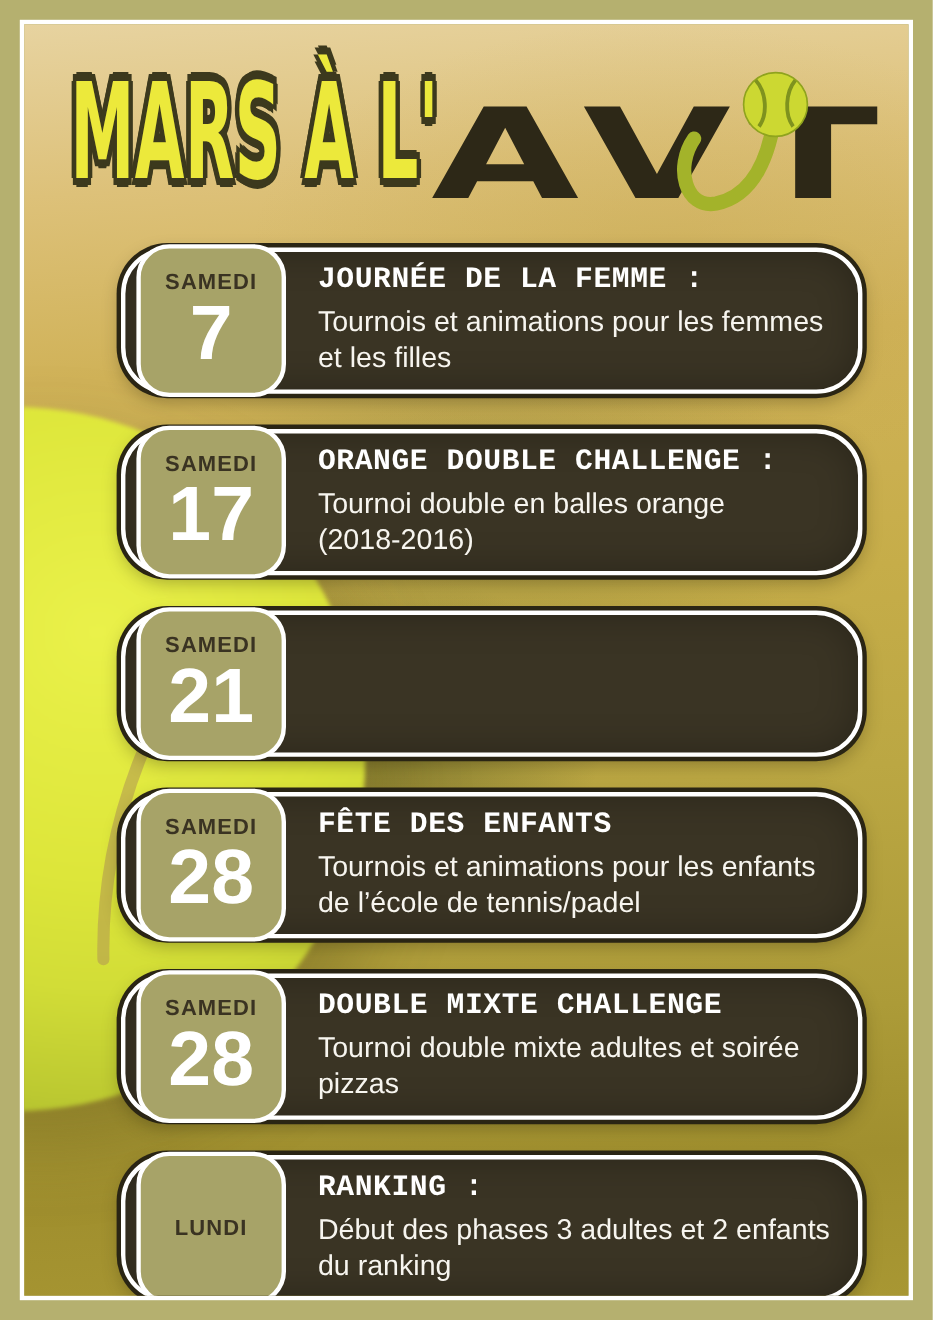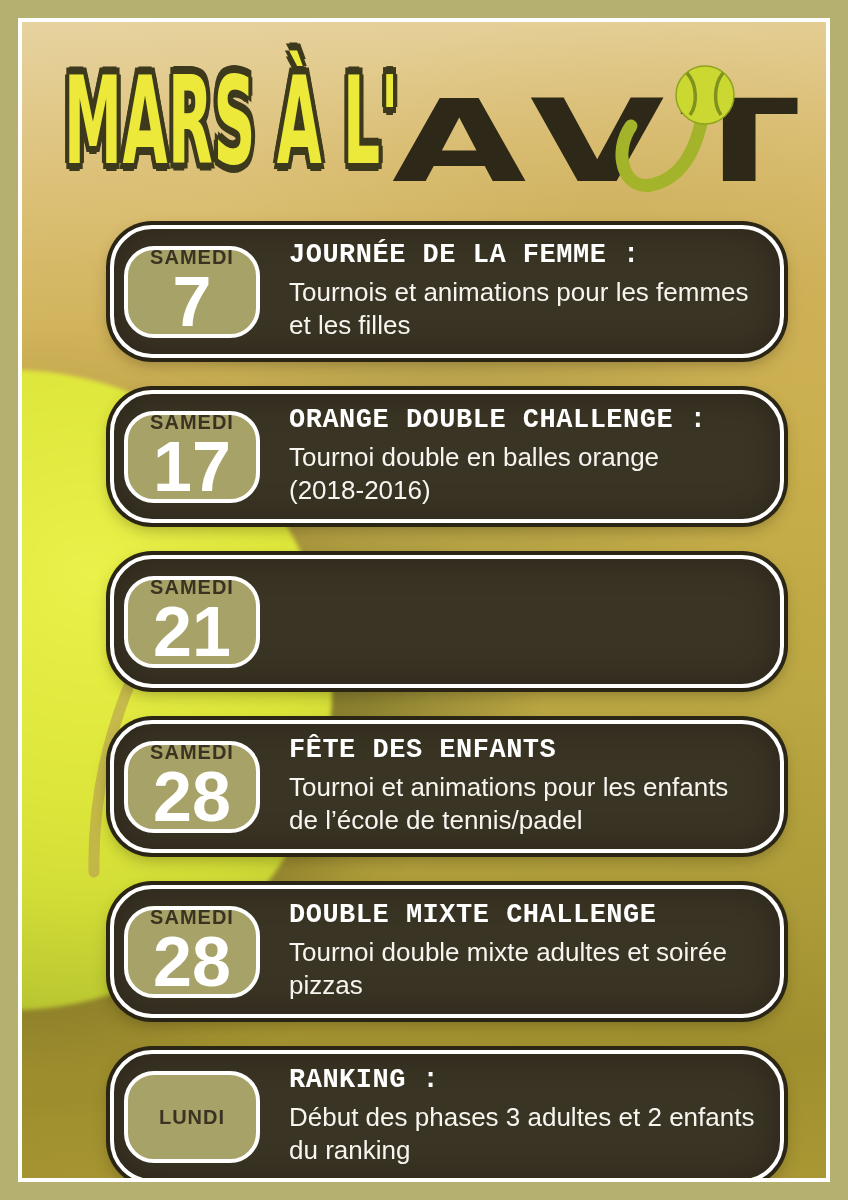--- a/index.html
+++ b/index.html
@@ -69,21 +69,21 @@
   .card {
     height: 133px;
     background: #3a3424;
     border: 4px solid #ffffff;
     border-radius: 42px;
     box-shadow: 0 0 0 4px #2a2514, 0 6px 16px rgba(40,35,10,0.35), inset 0 0 34px rgba(0,0,0,0.28);
     display: flex; align-items: center;
   }
   .badge {
     margin-left: 10px;
-    width: 136px; height: 92px; flex: 0 0 auto;
+    width: 136px; height: 139px; flex: 0 0 auto;
     background: #a7a368;
     border: 4px solid #ffffff;
     border-radius: 30px;
     display: flex; flex-direction: column; align-items: center; justify-content: center;
   }
   .badge .day {
     font-size: 20px; font-weight: bold; color: #3a3322; letter-spacing: 1px; line-height: 1;
   }
   .badge .num {
     font-size: 70px; font-weight: bold; color: #ffffff; line-height: 0.95; margin-top: 2px;
@@ -152,21 +152,21 @@
         </div>
       </div>
 
       <div class="card">
         <div class="badge">
           <div class="day">SAMEDI</div>
           <div class="num">28</div>
         </div>
         <div class="info">
           <div class="etitle">FÊTE DES ENFANTS</div>
-          <div class="edesc">Tournoi et animations pour les enfants
+          <div class="edesc">Tournois et animations pour les enfants
 de l’école de tennis/padel</div>
         </div>
       </div>
 
       <div class="card">
         <div class="badge">
           <div class="day">SAMEDI</div>
           <div class="num">28</div>
         </div>
         <div class="info">

